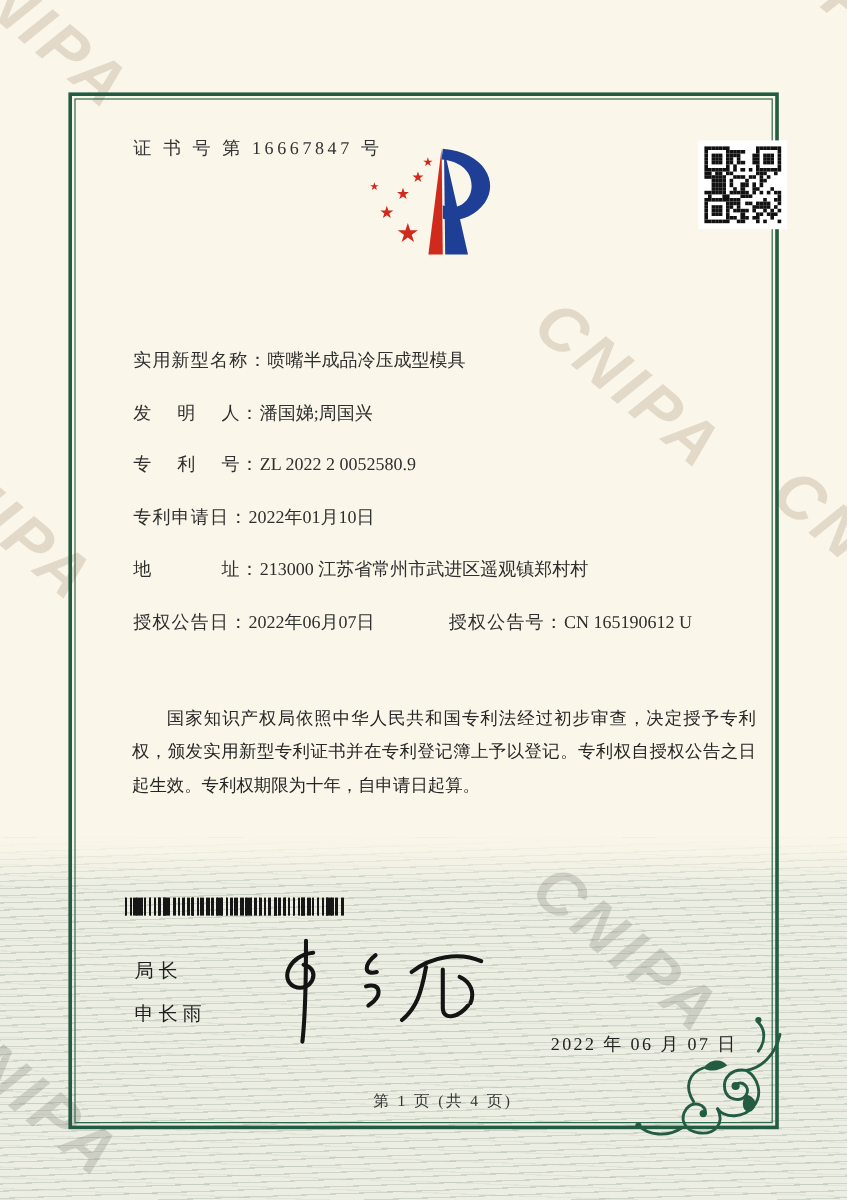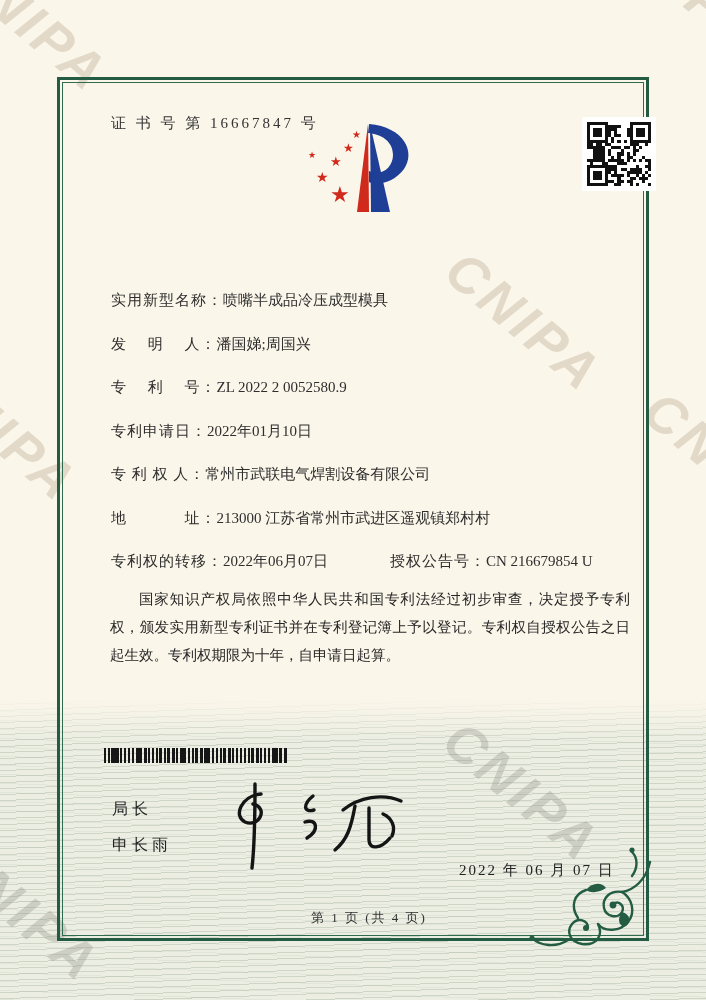--- a/index.html
+++ b/index.html
@@ -374,31 +374,28 @@
       <div class="field-row">
         <span class="lab">发　 明　 人：</span><span>潘国娣;周国兴</span>
       </div>
       <div class="field-row">
         <span class="lab">专　 利　 号：</span><span>ZL 2022 2 0052580.9</span>
       </div>
       <div class="field-row">
         <span class="lab">专利申请日：</span><span>2022年01月10日</span>
       </div>
       <div class="field-row">
-        <span class="lab">专 利 权 人：</span><span>常州市武联电气焊割设备有限公司</span>
-      </div>
-      <div class="field-row">
         <span class="lab">地　 　　 址：</span><span>213000 江苏省常州市武进区遥观镇郑村村</span>
       </div>
       <div class="field-row grant-row">
         <span>
-          <span class="lab">专利权的转移：</span><span>2022年06月07日</span>
+          <span class="lab">授权公告日：</span><span>2022年06月07日</span>
         </span>
         <span class="grant-cell2">
-          <span class="lab">授权公告号：</span><span>CN 216679854 U</span>
+          <span class="lab">授权公告号：</span><span>CN 165190612 U</span>
         </span>
       </div>
     </div>
 
     <div class="paragraphs">
       <p>国家知识产权局依照中华人民共和国专利法经过初步审查，决定授予专利权，颁发实用新型专利证书并在专利登记簿上予以登记。专利权自授权公告之日起生效。专利权期限为十年，自申请日起算。</p>
     </div>
 
     <div class="barcode"></div>
 

